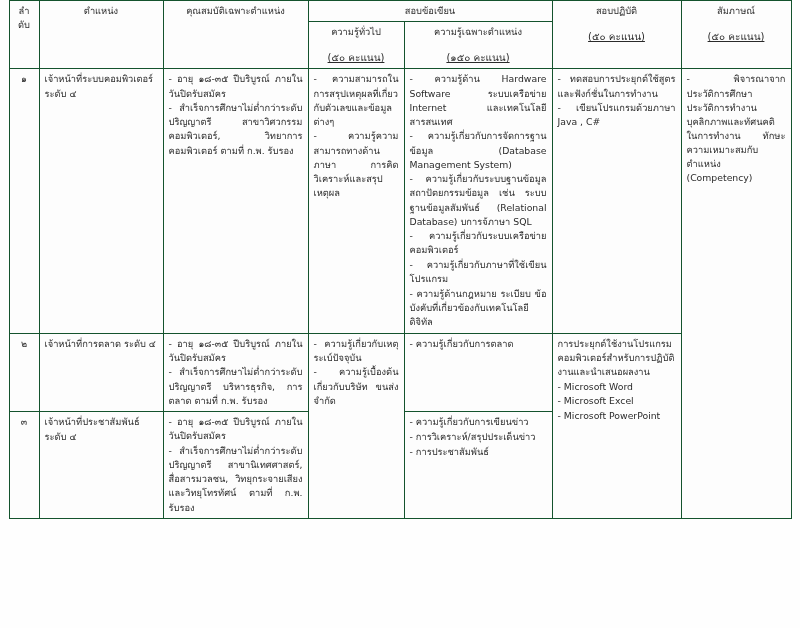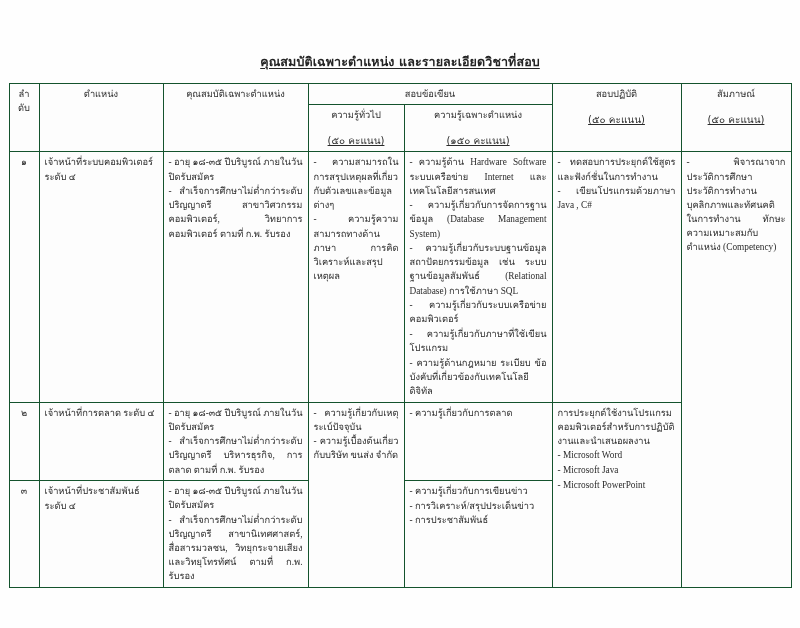--- a/index.html
+++ b/index.html
@@ -82,35 +82,33 @@
   .lines {
     margin: 0;
     padding: 0;
     list-style: none;
   }
   .lines li {
     margin: 0 0 0.5px 0;
     padding: 0;
     text-align: justify;
     text-justify: inter-word;
-    font-family: Liberation Serif, serif;
   }
   .lines li.nj { text-align: left; }
   .cell-pad-top { padding-top: 5px; }
   .pos-text { line-height: 1.55; }
   .gen-cell   { vertical-align: middle; }
   .prac-merge { vertical-align: middle; }
   .int-merge  { vertical-align: middle; }
 </style>
 </head>
 <body>
 
 <div class="page">
 
-  <div class="doc-title">คุณสมบัติเฉพาะตำแหน่ง และรายละเอียดวิชาที่สอบ</div>
 
   <table class="main-table">
     <colgroup>
       <col class="col-no">
       <col class="col-pos">
       <col class="col-qual">
       <col class="col-gen">
       <col class="col-spec">
       <col class="col-prac">
       <col class="col-int">
@@ -163,21 +161,21 @@
         <td class="gen-cell">
           <ul class="lines">
             <li>- ความสามารถในการสรุปเหตุผลที่เกี่ยวกับตัวเลขและข้อมูลต่างๆ</li>
             <li>- ความรู้ความสามารถทางด้านภาษา การคิดวิเคราะห์และสรุปเหตุผล</li>
           </ul>
         </td>
         <td class="cell-pad-top">
           <ul class="lines">
             <li>- ความรู้ด้าน Hardware Software ระบบเครือข่าย Internet และเทคโนโลยีสารสนเทศ</li>
             <li>- ความรู้เกี่ยวกับการจัดการฐานข้อมูล (Database Management System)</li>
-            <li>- ความรู้เกี่ยวกับระบบฐานข้อมูล สถาปัตยกรรมข้อมูล เช่น ระบบฐานข้อมูลสัมพันธ์ (Relational Database) การใช้ภาษา SQL</li>
+            <li>- ความรู้เกี่ยวกับระบบฐานข้อมูล สถาปัตยกรรมข้อมูล เช่น ระบบฐานข้อมูลสัมพันธ์ (Relational Database) บการจ้ภาษา SQL</li>
             <li>- ความรู้เกี่ยวกับระบบเครือข่ายคอมพิวเตอร์</li>
             <li>- ความรู้เกี่ยวกับภาษาที่ใช้เขียนโปรแกรม</li>
             <li>- ความรู้ด้านกฎหมาย ระเบียบ ข้อบังคับที่เกี่ยวข้องกับเทคโนโลยีดิจิทัล</li>
           </ul>
         </td>
         <td class="cell-pad-top">
           <ul class="lines">
             <li>- ทดสอบการประยุกต์ใช้สูตรและฟังก์ชั่นในการทำงาน</li>
             <li>- เขียนโปรแกรมด้วยภาษา Java , C#</li>
           </ul>
@@ -210,21 +208,21 @@
         </td>
         <td class="cell-pad-top">
           <ul class="lines">
             <li class="nj">- ความรู้เกี่ยวกับการตลาด</li>
           </ul>
         </td>
         <td class="prac-merge" rowspan="2">
           <ul class="lines">
             <li>การประยุกต์ใช้งานโปรแกรมคอมพิวเตอร์สำหรับการปฏิบัติงานและนำเสนอผลงาน</li>
             <li class="nj">- Microsoft Word</li>
-            <li class="nj">- Microsoft Java</li>
+            <li class="nj">- Microsoft Excel</li>
             <li class="nj">- Microsoft PowerPoint</li>
           </ul>
         </td>
       </tr>
 
       <tr>
         <td class="cell-no">๓</td>
         <td class="cell-pad-top pos-text">
           <ul class="lines">
             <li class="nj">เจ้าหน้าที่ประชาสัมพันธ์</li>

